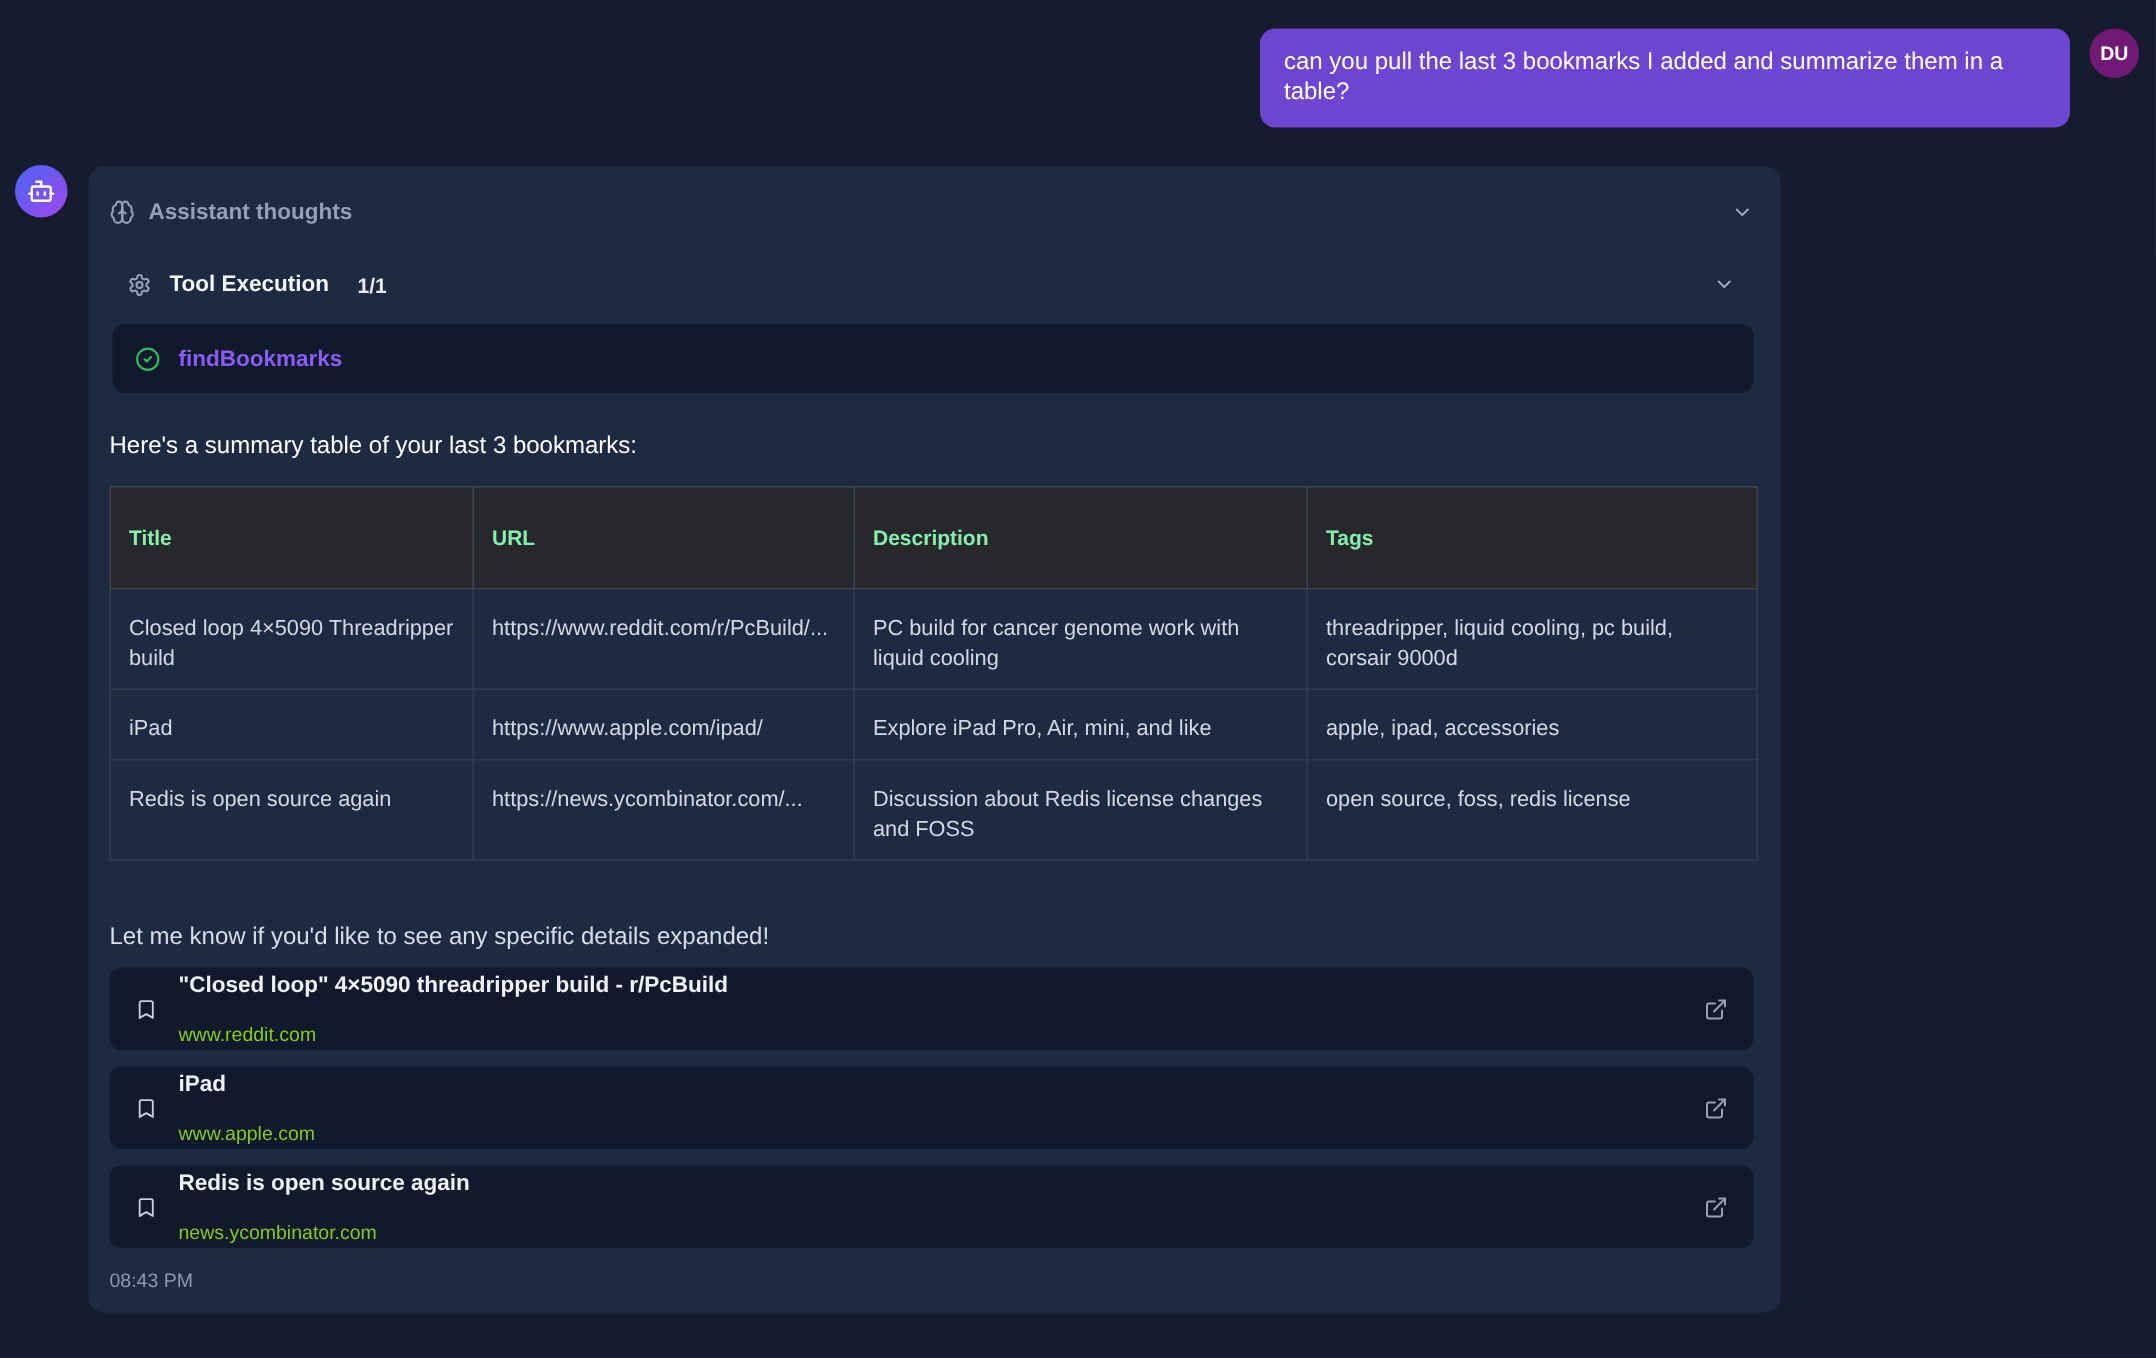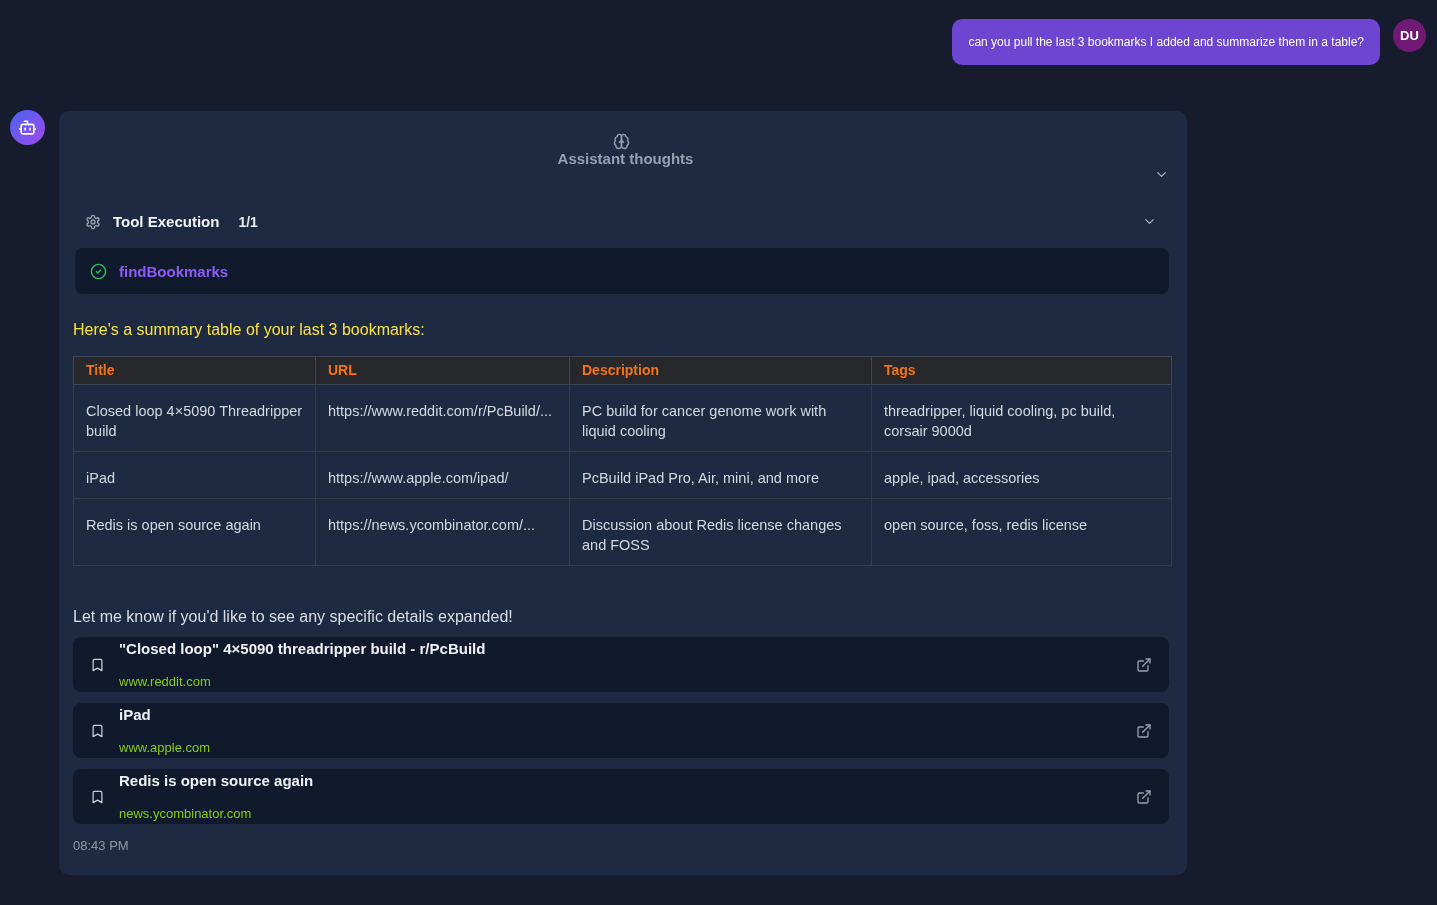--- a/index.html
+++ b/index.html
@@ -15,21 +15,21 @@
 
   
   .user-row {
     position: absolute; top: 19px; right: 11px;
     display: flex; align-items: flex-start; gap: 13px;
   }
   .user-bubble {
     background: #6D45D0; border-radius: 10px;
     padding: 13px 16px 13px; max-width: 540px;
   }
-  .user-bubble .msg { color: #FFFFFF; font-size: 12px; font-weight: 500; line-height: 20px; }
+  .user-bubble .msg { color: #FFFFFF; font-size: 16px; font-weight: 500; line-height: 20px; }
   .user-bubble .time { color: rgba(255,255,255,0.72); font-size: 13px; margin-top: 9px; }
   .user-avatar {
     width: 33px; height: 33px; border-radius: 50%; background: #701a75;
     color: #fff; font-size: 13px; font-weight: bold;
     display: flex; align-items: center; justify-content: center; flex: 0 0 auto;
     margin-top: 0px;
   }
 
   
   .bot-avatar {
@@ -40,45 +40,45 @@
   }
 
   
   .card {
     position: absolute; left: 59px; top: 111px;
     width: 1128px; height: 764px;
     background: #1E2A42; border-radius: 10px;
   }
   .thoughts-row {
     display: flex; align-items: center;
-    padding: 22px 18px 0 14px; color: #94A0B4; flex-direction: column;
+    padding: 22px 18px 0 14px; color: #94A0B4;
   }
   .thoughts-row .label { margin-left: 9px; font-size: 15px; font-weight: 600; }
   .chev { margin-left: auto; color: #A9B3C2; }
 
   .tool-row {
     display: flex; align-items: center;
     margin-top: 31px; padding: 0 30px 0 26px;
   }
   .tool-row .label { margin-left: 12px; font-size: 15px; font-weight: 700; color: #F2F5F9; }
   .tool-row .count { margin-left: 19px; font-size: 14px; font-weight: 700; color: #E8ECF2; }
 
   .tool-result {
     margin: 18px 18px 0 16px; height: 46px;
     background: #111A2C; border-radius: 8px;
     display: flex; align-items: center; padding: 0 15px;
   }
   .tool-result .name { margin-left: 12px; font-size: 15px; font-weight: 600; color: #8b5cf6; }
 
-  .summary-text { margin: 27px 14px 4px; font-size: 16px; color: #fde047; }
+  .summary-text { margin: 27px 14px 4px; font-size: 16px; color: #ffffff; }
 
   table.bm { margin: 17px 14px 0; border-collapse: collapse; table-layout: fixed; width: 1098px; }
   table.bm th {
-    background: #26282C; color: #f97316; font-size: 14px; font-weight: 700;
-    text-align: left; padding: 4px 12px; border: 1px solid #3E4450; line-height: 19px;
+    background: #26282C; color: #86efac; font-size: 14px; font-weight: 700;
+    text-align: left; padding: 24px 12px; border: 1px solid #3E4450; line-height: 19px;
   }
   table.bm td {
     padding: 16px 12px 10px; border: 1px solid #353C49;
     font-size: 14.5px; color: #D3D9E2; line-height: 20px; vertical-align: top;
   }
   td.link, td.url { color: #5B4EC2; }
   td.url { white-space: nowrap; overflow: hidden; }
 
   .closing-text { margin: 42px 14px 0; font-size: 16px; color: #D8DEE7; }
   .assets-label { margin: 25px 14px 0; font-size: 14px; color: #8E99AB; }
@@ -187,21 +187,21 @@
     <tbody>
       <tr>
         <td class="link">Closed loop 4×5090 Threadripper build</td>
         <td class="url">https://www.reddit.com/r/PcBuild/...</td>
         <td>PC build for cancer genome work with liquid cooling</td>
         <td>threadripper, liquid cooling, pc build, corsair 9000d</td>
       </tr>
       <tr>
         <td class="link">iPad</td>
         <td class="url">https://www.apple.com/ipad/</td>
-        <td>PcBuild iPad Pro, Air, mini, and more</td>
+        <td>Explore iPad Pro, Air, mini, and like</td>
         <td>apple, ipad, accessories</td>
       </tr>
       <tr>
         <td class="link">Redis is open source again</td>
         <td class="url">https://news.ycombinator.com/...</td>
         <td>Discussion about Redis license changes and FOSS</td>
         <td>open source, foss, redis license</td>
       </tr>
     </tbody>
   </table>

